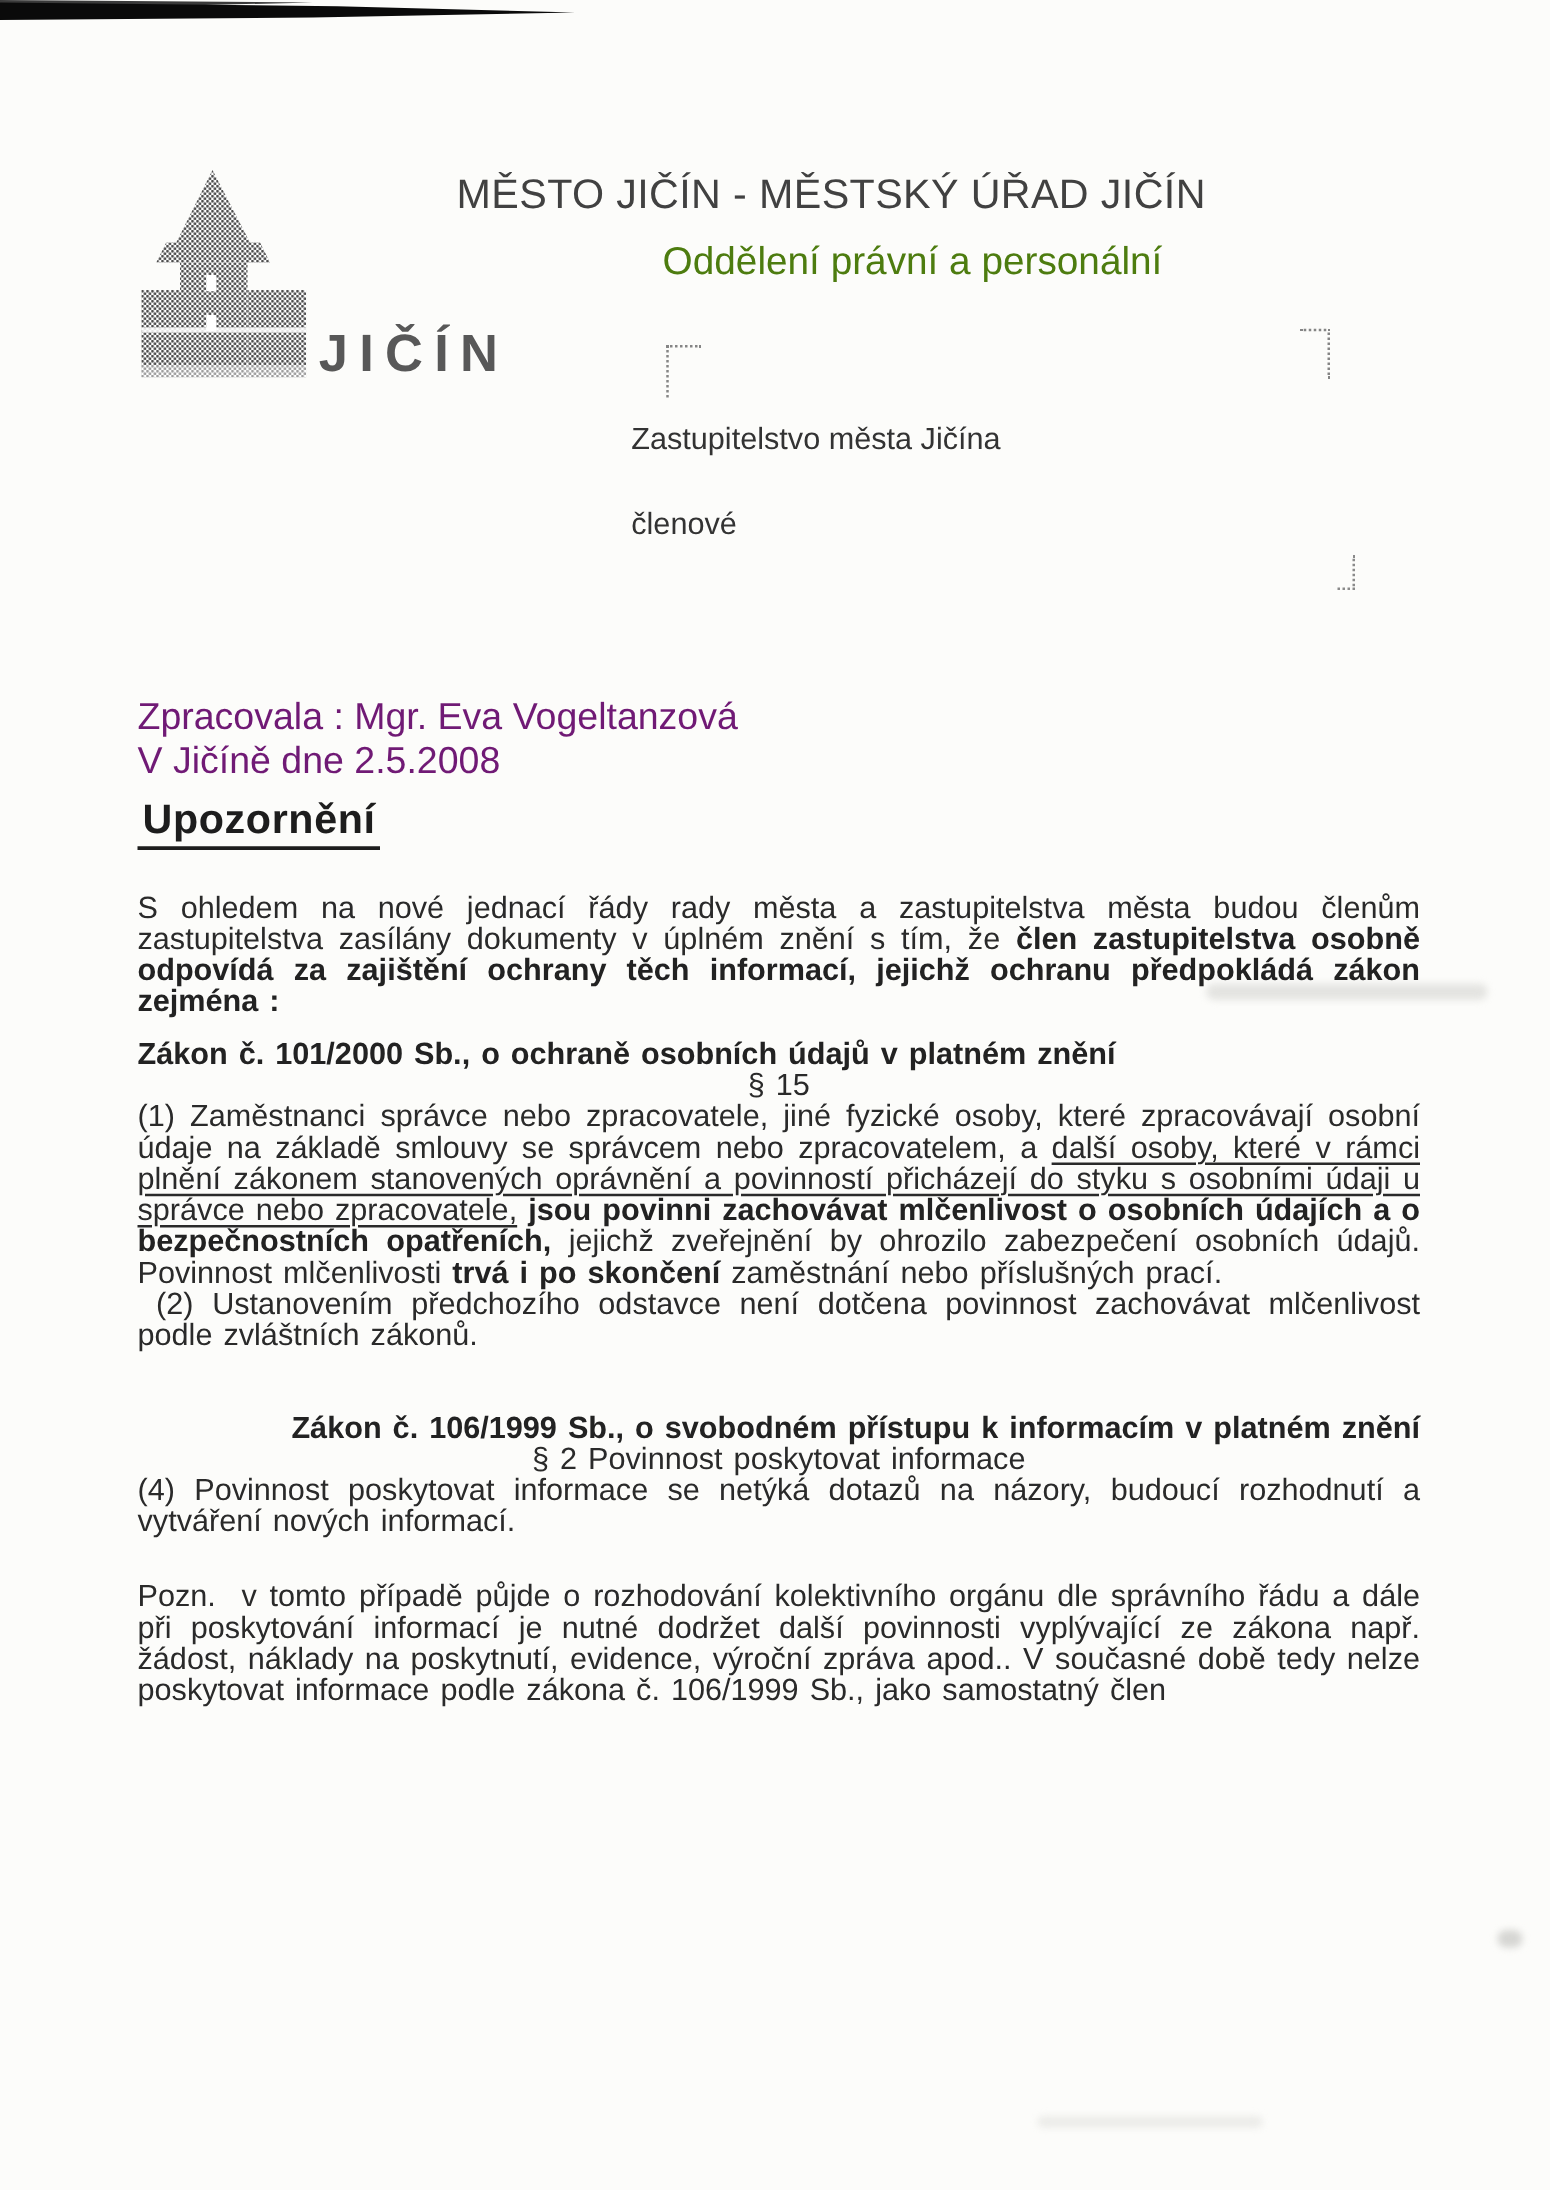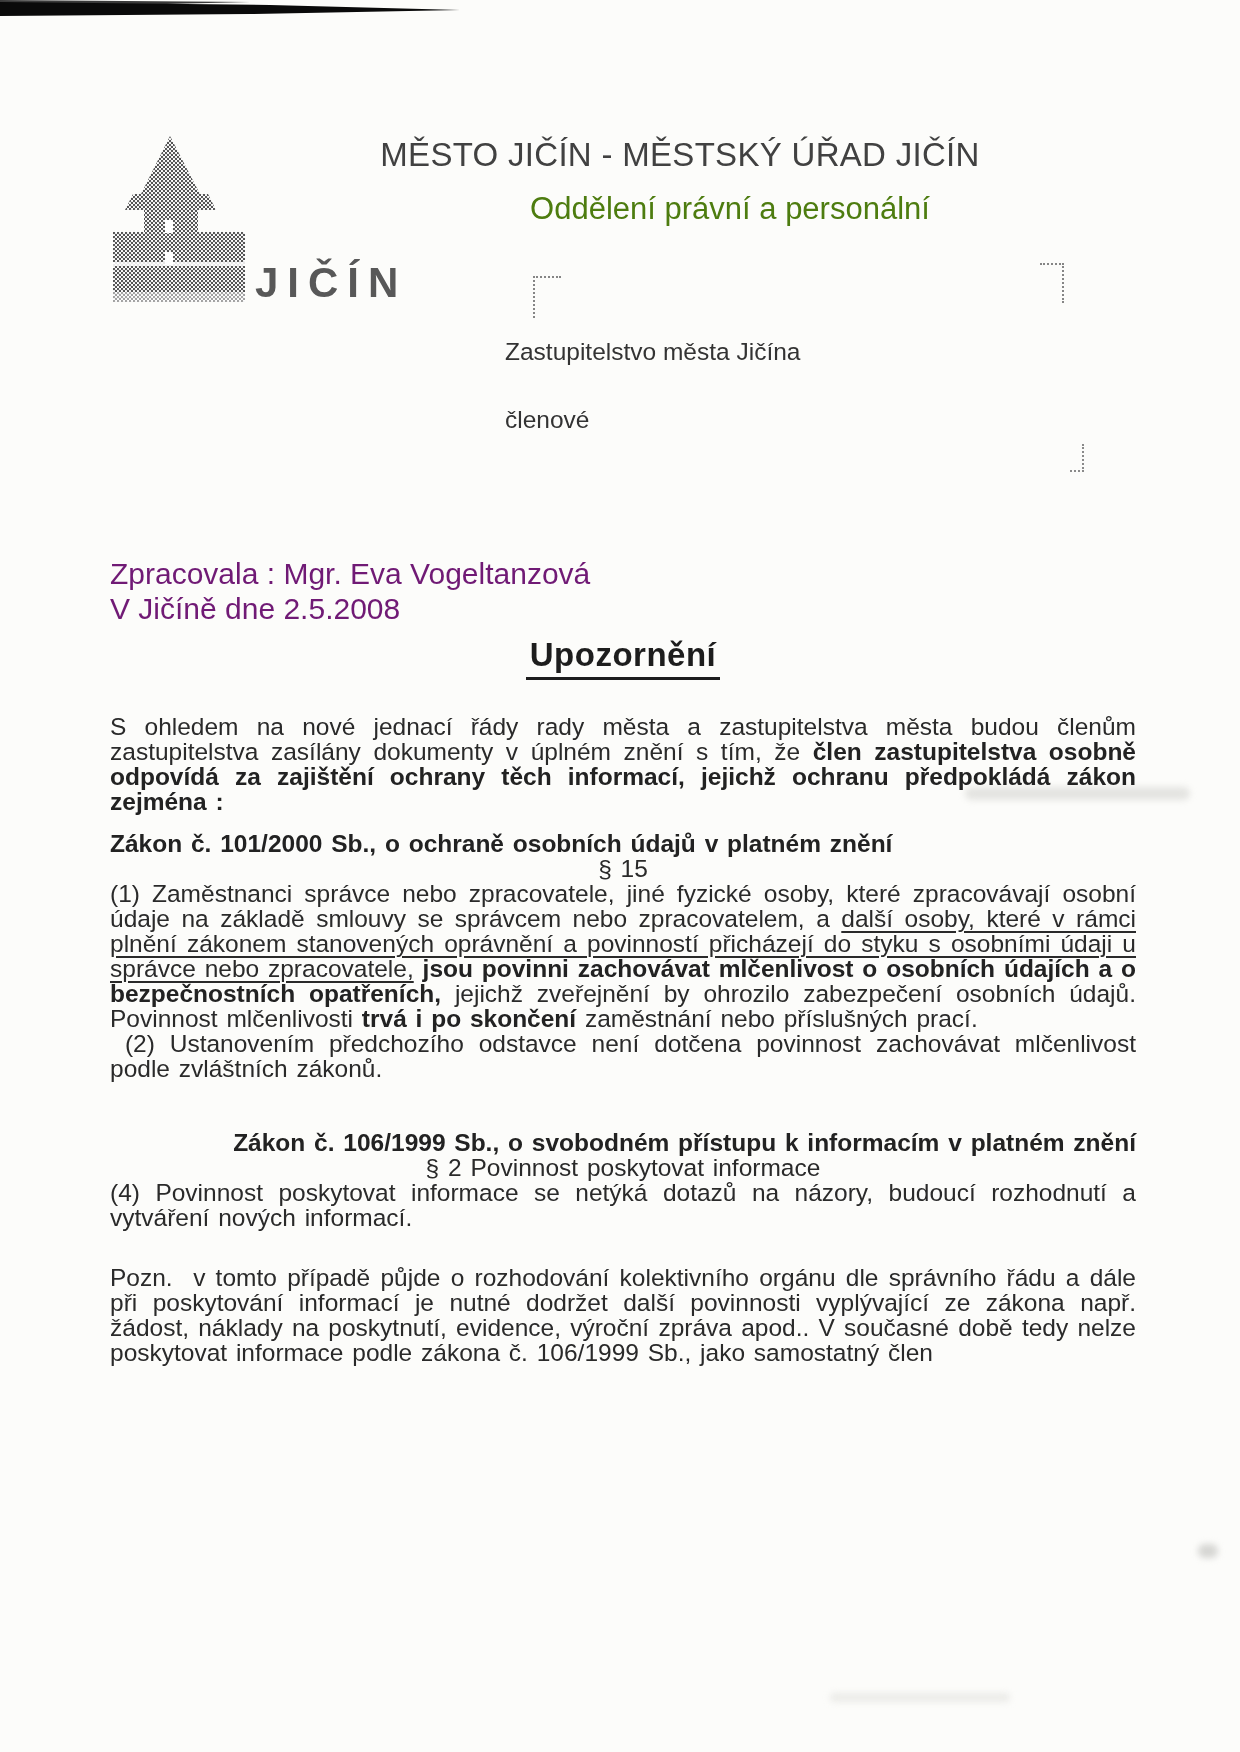--- a/index.html
+++ b/index.html
@@ -20,21 +20,21 @@
   .logo-tower{position:absolute;left:113px;top:136px;}
   .logo-text{
     position:absolute;left:255px;top:223px;
     font-size:42px;font-weight:700;letter-spacing:9px;
     color:#585858;
     margin-top:36px;
   }
 
   
   .org-title{
-    position:absolute;left:370px;top:136px;width:620px;
+    position:absolute;left:355px;top:136px;width:620px;
     text-align:center;font-size:33px;font-weight:400;color:#414141;
     letter-spacing:0.3px;white-space:nowrap;
   }
   .dept-title{
     position:absolute;left:430px;top:191px;width:600px;
     text-align:center;font-size:31px;font-weight:400;color:#4d7c0f;
     white-space:nowrap;
   }
 
   
@@ -53,21 +53,21 @@
   .smudge-3{left:1198px;top:1544px;width:20px;height:14px;background:#d6d6d3;}
 
   
   .recipient{position:absolute;left:505px;top:338px;font-size:24.5px;color:#333;}
   .recipient .line{margin:0 0 40px 0;}
 
   
   .meta{position:absolute;left:110px;top:556px;font-size:30px;color:#701a75;line-height:35px;}
 
   
-  .notice-title-wrap{position:absolute;left:110px;top:636px;width:1026px;text-align:center;}
+  .notice-title-wrap{position:absolute;left:110px;top:636px;width:1026px;text-align:left;}
   .notice-title{
     display:inline-block;font-size:33px;font-weight:700;color:#1d1d1d;
     letter-spacing:0.5px;border-bottom:3px solid #1d1d1d;padding:0 4px 3px 4px;
   }
 
   
   .doc-body{
     position:absolute;left:110px;top:714px;width:1026px;
     font-size:24.5px;line-height:25px;color:#2a2a2a;
     text-align:justify;word-spacing:2px;

